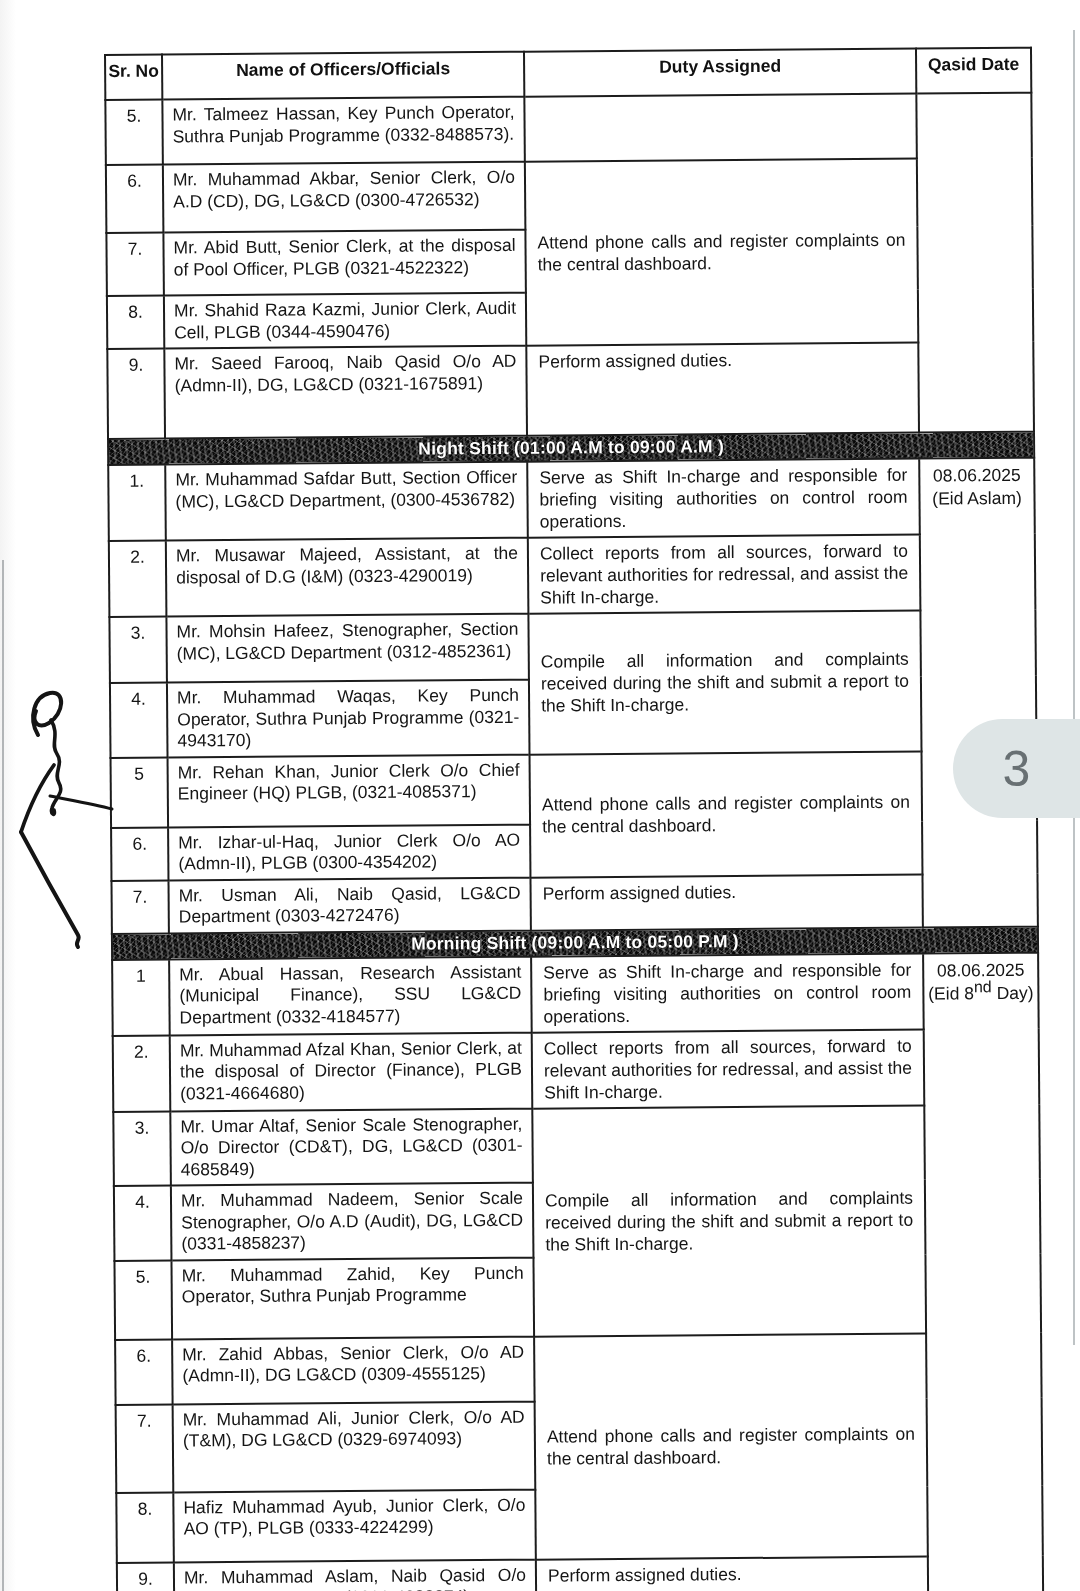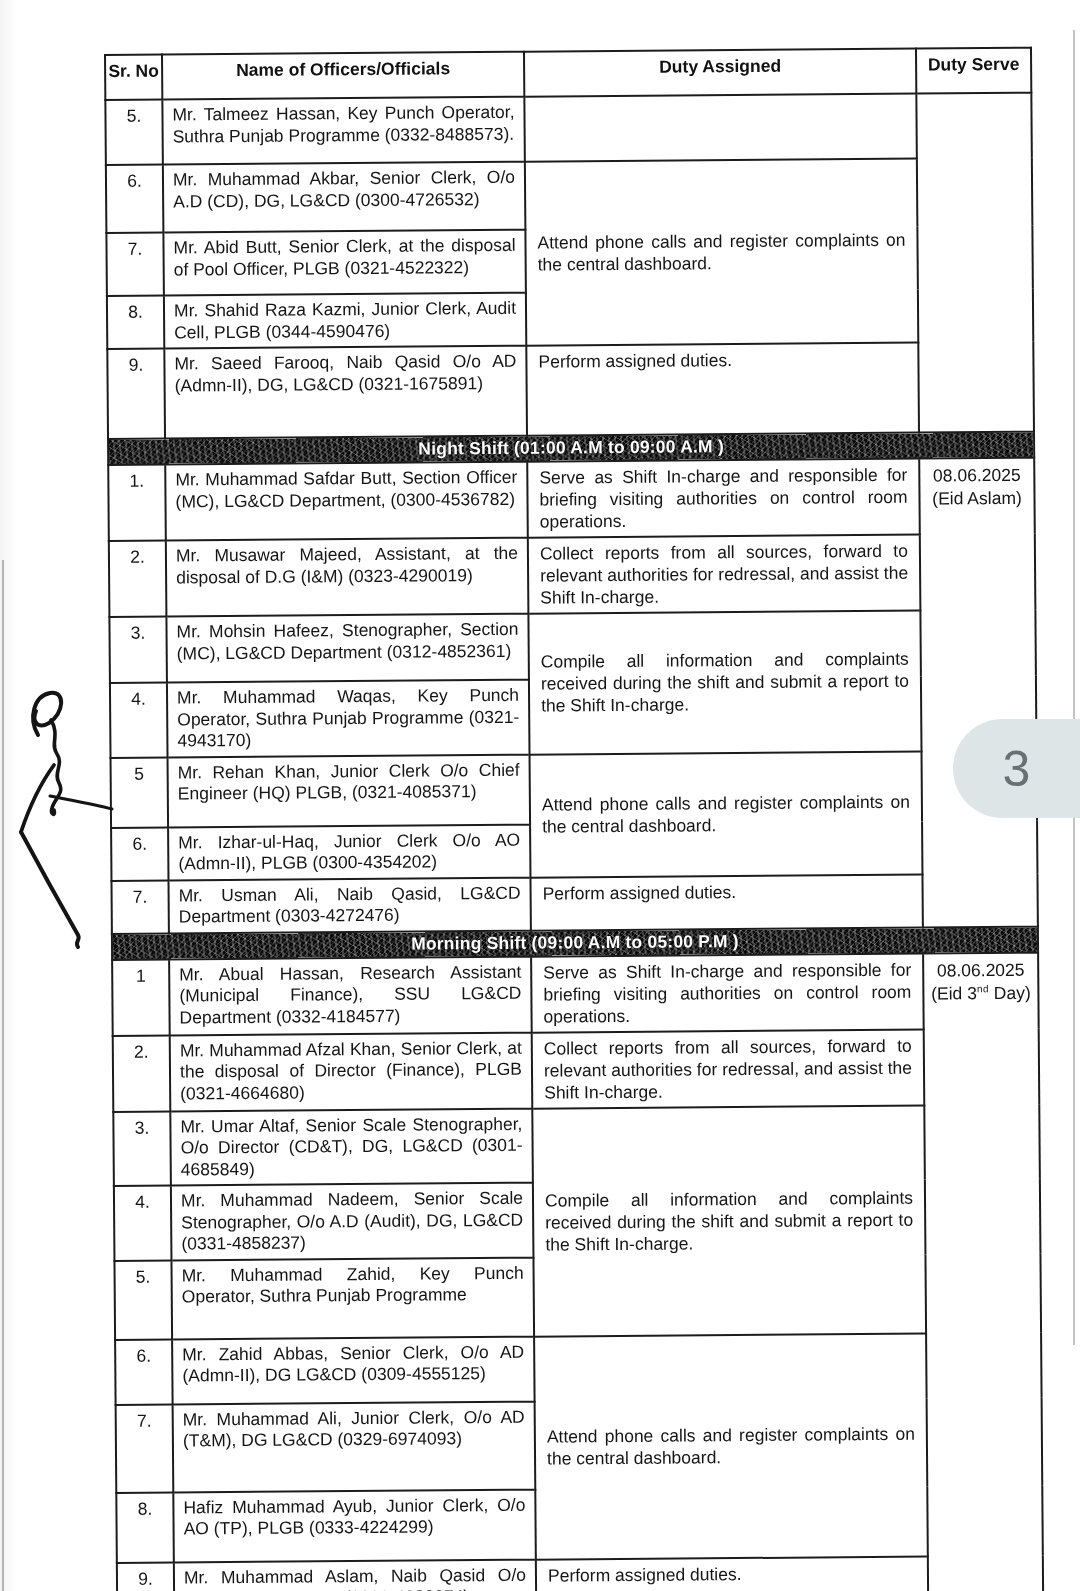--- a/index.html
+++ b/index.html
@@ -74,21 +74,21 @@
     display:flex;align-items:center;justify-content:center;
     z-index:5;
   }
   .page-badge span{
     font-size:50px;color:#687073;line-height:1;
     font-family:"Liberation Sans","DejaVu Sans",sans-serif;
   }
   .signature{
     position:absolute;left:6px;top:638px;width:126px;height:322px;z-index:2;
   }
-  sup{font-size:10px;line-height:0;font-family:Liberation Mono, monospace;}
+  sup{font-size:16px;line-height:0;}
 </style>
 </head>
 <body>
 
 <div class="page">
 
   <svg class="signature" viewBox="0 0 126 322" fill="none" xmlns="http://www.w3.org/2000/svg">
     <g stroke="#141414" stroke-linecap="round" stroke-linejoin="round" fill="none">
       <path stroke-width="4" d="M32,97 C22,80 28,58 44,55 C60,52 58,76 43,85 C33,91 25,85 30,73"></path>
       <path stroke-width="3.6" d="M45,82 C54,97 44,106 51,116 C58,126 47,135 53,145 C59,155 48,161 46,170 C44,177 50,179 48,172"></path>
@@ -107,21 +107,21 @@
         <col style="width:57px">
           <col style="width:362px">
           <col style="width:392px">
           <col style="width:115px">
       </colgroup>
       <thead>
         <tr style="height:45px">
           <th>Sr. No</th>
           <th>Name of Officers/Officials</th>
           <th>Duty Assigned</th>
-          <th>Duty Serve</th>
+          <th>Qasid Date</th>
         </tr>
       </thead>
       <tbody>
 
         <tr style="height:65px">
           <td class="sr">5.</td>
           <td class="name">Mr. Talmeez Hassan, Key Punch Operator, Suthra Punjab Programme (0332-8488573).</td>
           <td class="duty"></td>
           <td class="date" rowspan="5"></td>
         </tr>
@@ -189,21 +189,21 @@
         <tr style="height:23px">
           <td class="band" colspan="4">Morning Shift (09:00 A.M to 05:00 P.M )</td>
         </tr>
 
         <tr style="height:66px">
           <td class="sr">1</td>
           <td class="name">Mr. Abual Hassan, Research Assistant (Municipal Finance), SSU LG&amp;CD Department (0332-4184577)</td>
           <td class="duty">Serve as Shift In-charge and responsible for briefing visiting authorities on control room operations.</td>
           <td class="date" rowspan="9">
             <div>08.06.2025</div>
-            <div><span>(Eid 3</span><sup>nd</sup><span> Day)</span></div>
+            <div><span>(Eid 8</span><sup>nd</sup><span> Day)</span></div>
           </td>
         </tr>
         <tr style="height:66px">
           <td class="sr">2.</td>
           <td class="name">Mr. Muhammad Afzal Khan, Senior Clerk, at the disposal of Director (Finance), PLGB (0321-4664680)</td>
           <td class="duty">Collect reports from all sources, forward to relevant authorities for redressal, and assist the Shift In-charge.</td>
         </tr>
         <tr style="height:66px">
           <td class="sr">3.</td>
           <td class="name">Mr. Umar Altaf, Senior Scale Stenographer, O/o Director (CD&amp;T), DG, LG&amp;CD (0301-4685849)</td>

